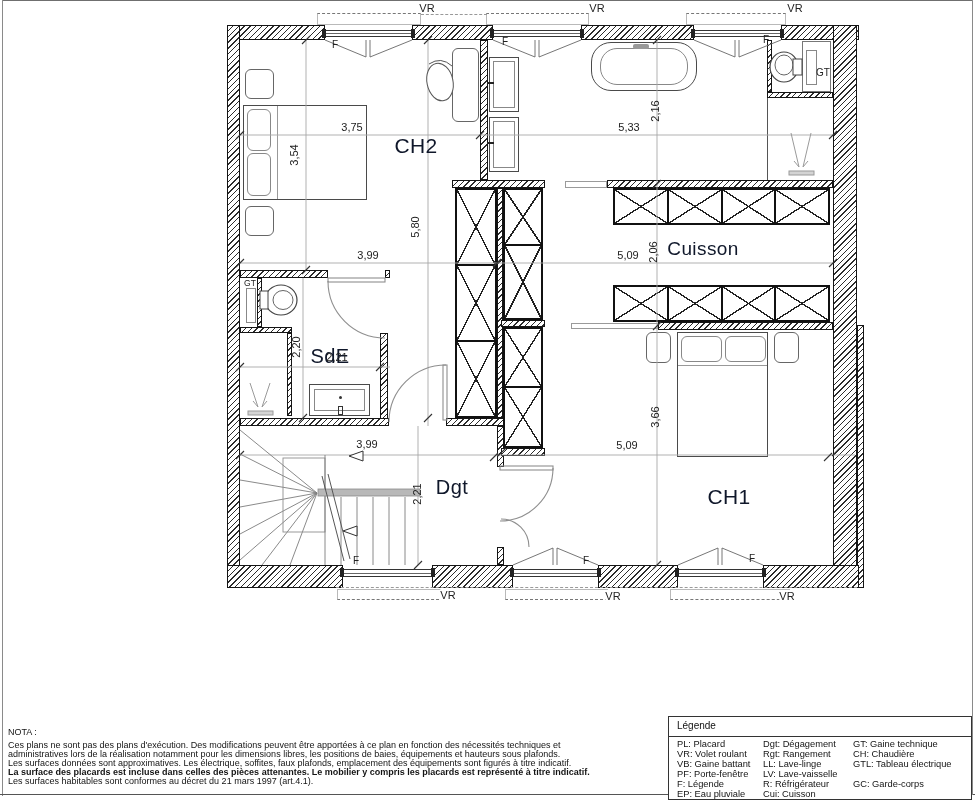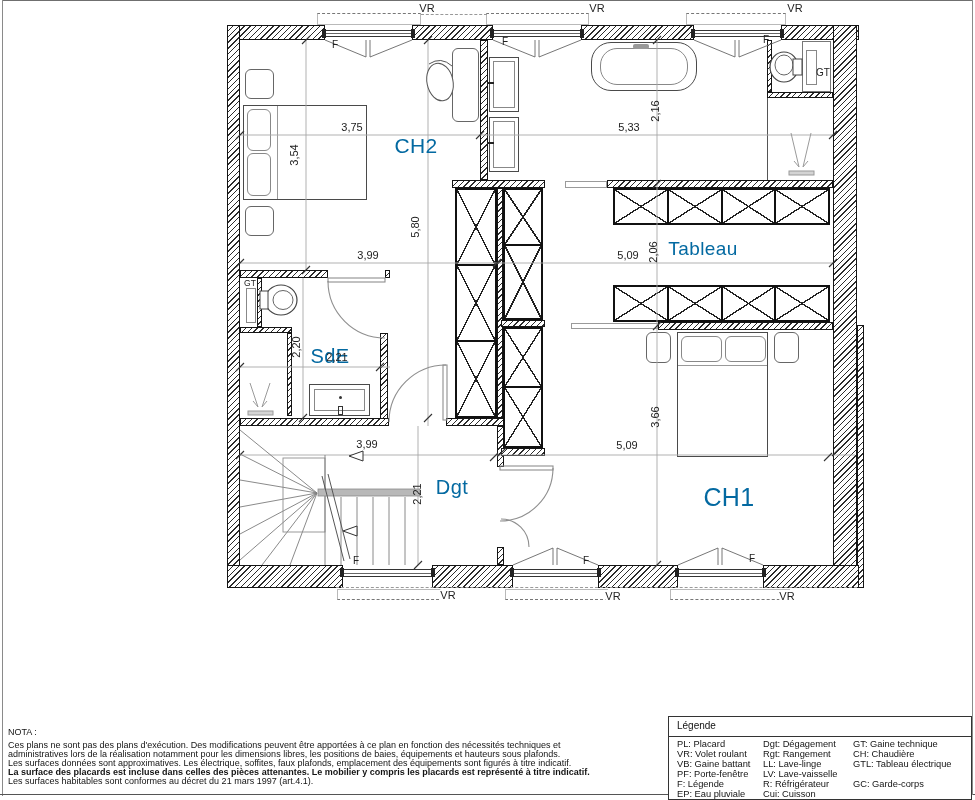--- a/index.html
+++ b/index.html
@@ -28,21 +28,21 @@
   .vrbox.top{border-top:1px dashed #777;}
   .vrbox.bot{border-bottom:1px dashed #777;}
   .dash{position:absolute;border-top:1px dashed #999;height:0;}
   
   .f1{position:absolute;box-sizing:border-box;border:1.2px solid #4a4a4a;background:#fff;}
   .f2{position:absolute;box-sizing:border-box;border:1px solid #888;background:#fff;}
   .rr{border-radius:6px;}
   
   .dim{position:absolute;font-size:11px;color:#222;white-space:nowrap;transform:translate(-50%,-50%);}
   .dim.rot{transform:translate(-50%,-50%) rotate(-90deg);}
-  .room{position:absolute;color:#0369a1;white-space:nowrap;transform:translate(-50%,-50%);letter-spacing:.4px;}
+  .room{position:absolute;color:#0f172a;white-space:nowrap;transform:translate(-50%,-50%);letter-spacing:.4px;}
   .ann{position:absolute;font-size:10px;color:#222;white-space:nowrap;transform:translate(-50%,-50%);}
   .frameline{position:absolute;background:#8a8a8a;}
   
   .nline{position:absolute;font-size:9px;color:#141414;white-space:nowrap;}
   #legend-box{position:absolute;left:668px;top:716px;width:302px;height:82px;border:1px solid #333;background:#fff;}
   #legend-title{position:absolute;left:8px;top:3px;font-size:10px;color:#111;}
   #legend-sep{position:absolute;left:0;top:19px;width:100%;height:1px;background:#333;}
   .lcol{position:absolute;top:23px;font-size:9.3px;line-height:9.9px;color:#141414;white-space:nowrap;}
   .gap{margin-top:9.9px;}
   svg{position:absolute;left:0;top:0;z-index:5;}
@@ -244,24 +244,24 @@
       <rect x="793" y="59" width="9" height="16" stroke="#444" stroke-width="1" fill="#fff"></rect>
     </g>
 
     <g>
       <ellipse cx="440" cy="82" rx="13" ry="19" stroke="#555" stroke-width="1" fill="#fff" transform="rotate(-12 440 82)"></ellipse>
       <path d="M429,64 Q441,56 452,66" stroke="#555" stroke-width="1" fill="none"></path>
     </g>
   </svg>
 
   <div class="room lbl" style="left:416px;top:146px;font-size:21px;">CH2</div>
-  <div class="room lbl" style="left:703px;top:249px;font-size:19px;">Tableau</div>
+  <div class="room lbl" style="left:703px;top:249px;font-size:19px;">Cuisson</div>
   <div class="room lbl" style="left:330px;top:356px;font-size:20px;">SdE</div>
   <div class="room lbl" style="left:452px;top:487px;font-size:20px;">Dgt</div>
-  <div class="room lbl" style="left:729px;top:497px;font-size:25px;">CH1</div>
+  <div class="room lbl" style="left:729px;top:497px;font-size:21px;">CH1</div>
 
   <div class="dim lbl" style="left:352px;top:127px;">3,75</div>
   <div class="dim rot lbl" style="left:294px;top:155px;">3,54</div>
   <div class="dim lbl" style="left:629px;top:127px;">5,33</div>
   <div class="dim rot lbl" style="left:655px;top:111px;">2,16</div>
   <div class="dim rot lbl" style="left:415px;top:227px;">5,80</div>
   <div class="dim lbl" style="left:368px;top:255px;">3,99</div>
   <div class="dim lbl" style="left:628px;top:255px;">5,09</div>
   <div class="dim rot lbl" style="left:653px;top:252px;">2,06</div>
   <div class="dim rot lbl" style="left:296px;top:347px;">2,20</div>

